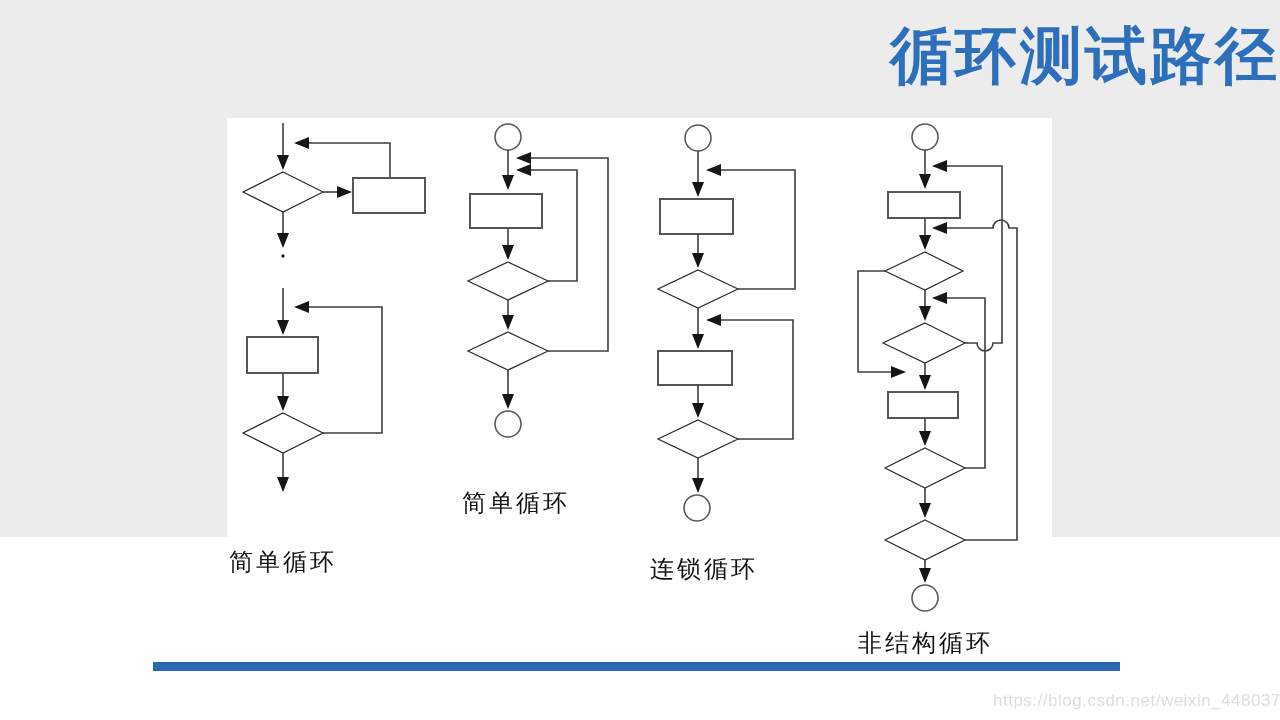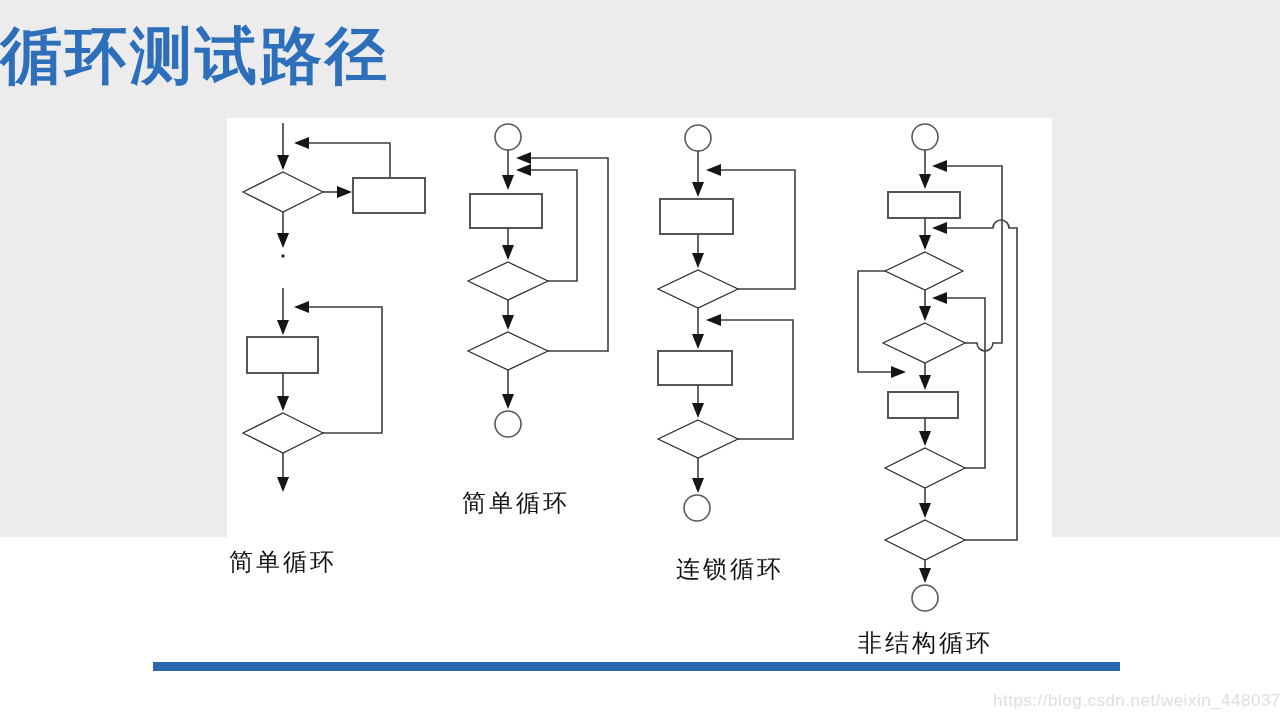--- a/index.html
+++ b/index.html
@@ -11,21 +11,21 @@
   .gray-band{
     position:absolute;left:0;top:0;width:1280px;height:537px;
     background:var(--background,#ececec);
   }
   .panel{
     position:absolute;left:227px;top:118px;width:825px;height:419px;
     background:var(--panel,#ffffff);
   }
   .page-title{
     position:absolute;left:0;top:14px;width:1280px;
-    text-align:left;
+    text-align:right;
     font-size:62px;font-weight:900;letter-spacing:3px;
     color:var(--title,#2d6fbb);
     font-family:"Liberation Sans",sans-serif;
   }
   svg.flow{
     position:absolute;left:0;top:0;width:1280px;height:720px;
   }
   svg.flow .ln{stroke:var(--stroke,#3f3f3f);stroke-width:1.6;fill:none;}
   svg.flow .shape{stroke:#555;stroke-width:2;fill:#ffffff;}
   svg.flow .dia{stroke:#2b2b2b;stroke-width:1.2;fill:#ffffff;}
@@ -127,17 +127,17 @@
     <circle class="circ" cx="925" cy="598" r="13"></circle>
 
     <path class="ln" d="M965,468 H985 V298 H934" marker-end="url(#arr)"></path>
     <path class="ln" d="M965,343 H977 A8,8 0 0 0 993,343 H1002 V166 H934" marker-end="url(#arr)"></path>
     <path class="ln" d="M965,540 H1017 V228 H1009 A8,8 0 0 0 993,228 H934" marker-end="url(#arr)"></path>
   </g>
 </svg>
 
 <div class="diagram-label" style="left:229px;top:546px;text-align:center;">简单循环</div>
 <div class="diagram-label" style="left:462px;top:487px;">简单循环</div>
-<div class="diagram-label" style="left:676px;top:553px;">连锁循环</div>
+<div class="diagram-label" style="left:650px;top:553px;">连锁循环</div>
 <div class="diagram-label" style="left:858px;top:627px;text-align:right;">非结构循环</div>
 
 <div class="divider"></div>
 <div class="watermark">https://blog.csdn.net/weixin_44803753</div>
 
 </body></html>

